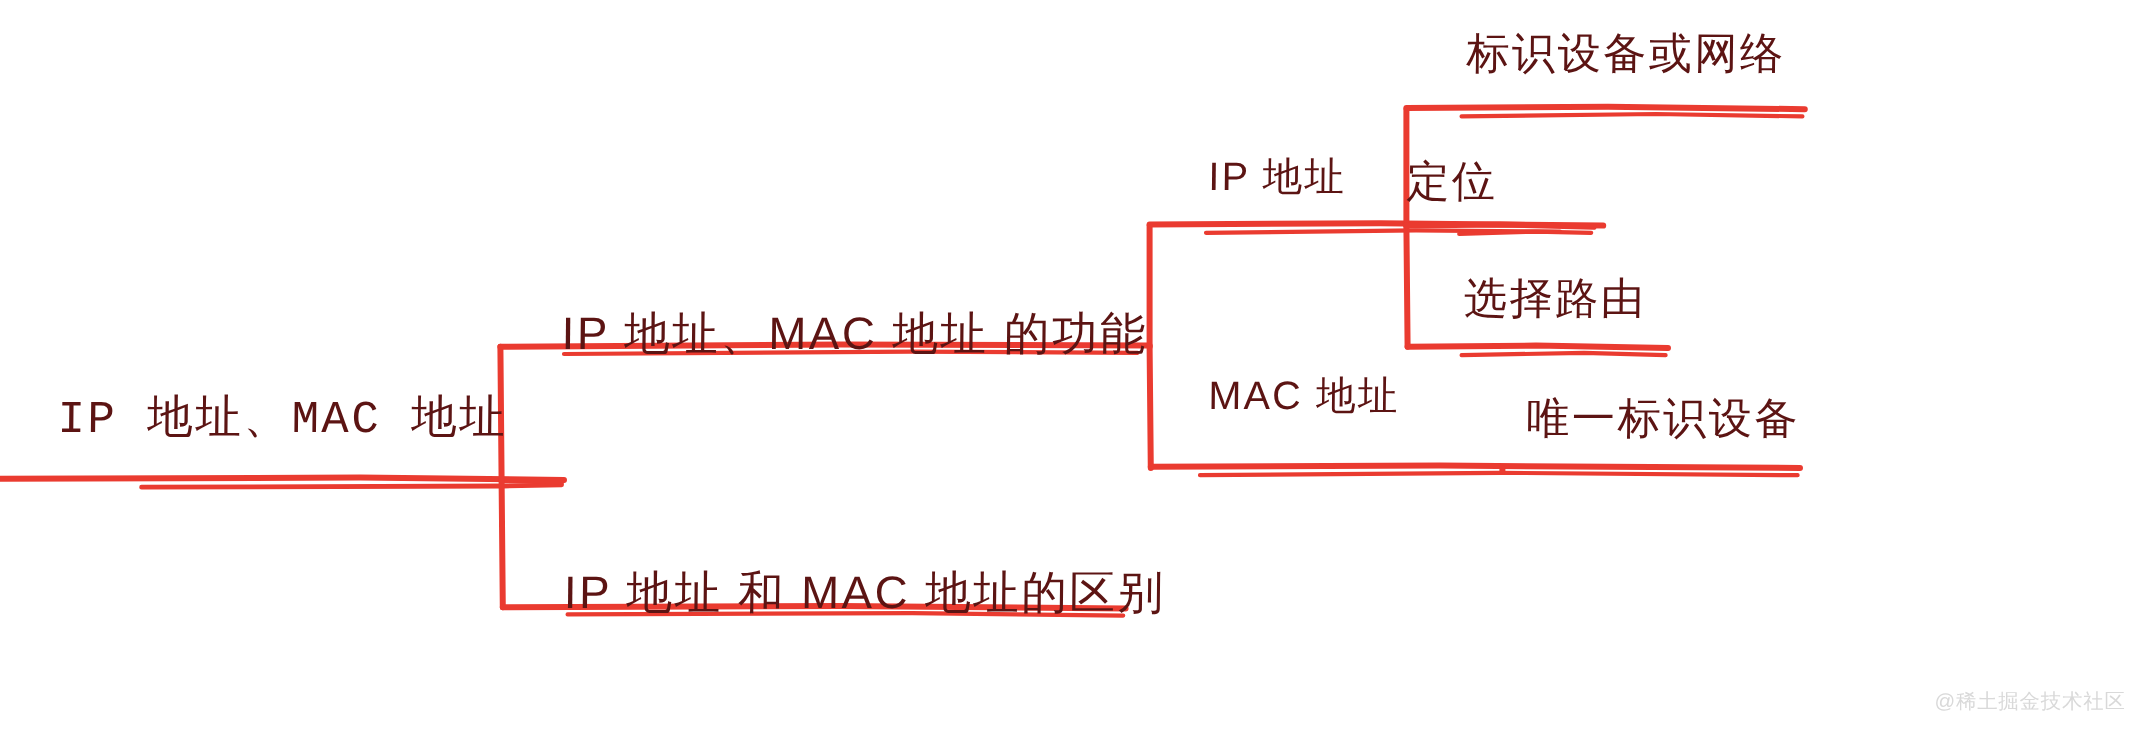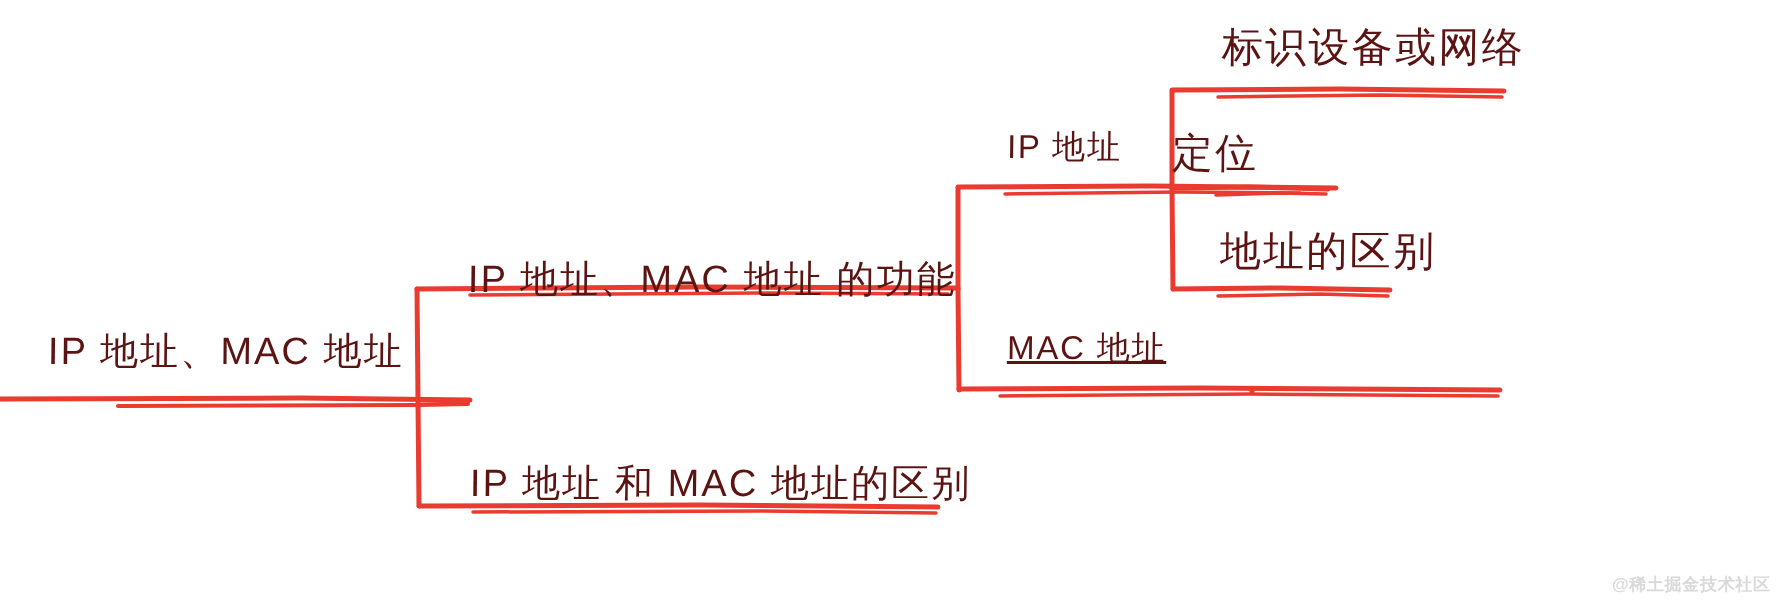--- a/index.html
+++ b/index.html
@@ -35,21 +35,21 @@
     white-space: nowrap;
     letter-spacing: 0.055em;
     font-weight: 500;
     line-height: 1;
     transform: skewX(-0.6deg);
   }
 
   .lvl-root  { font-size: 38px; }
   .lvl-two   { font-size: 38px; margin-top: 30px; }
   .lvl-three { font-size: 33px; }
-  .lvl-leaf  { font-size: 41px; }
+  .lvl-leaf  { font-size: 36px; }
 
   #watermark {
     position: absolute;
     color: #d9d9d9;
     font-size: 17px;
     letter-spacing: 0.04em;
     white-space: nowrap;
     user-select: none;
   }
 </style>
@@ -114,32 +114,33 @@
     <g>
       <path d="M 1173,289 L 1280,288 L 1390,290" stroke="#ea3b30" stroke-width="5" fill="none" stroke-linecap="round"></path>
       <path d="M 1218,296 L 1320,294 L 1388,296" stroke="#ea3b30" stroke-width="3.5" fill="none" stroke-linecap="round"></path>
     </g>
 
     <g>
       <path d="M 1252,390 L 1252,392" stroke="#ea3b30" stroke-width="5" fill="none" stroke-linecap="round"></path>
     </g>
   </svg>
 
-  <div class="node-label lvl-root" style="left:48px; top:332px;">IP 地址、MAC 地址</div>
+  <div class="node-label lvl-root" style="left:48px; top:332px;font-family:Liberation Mono, monospace;">IP 地址、MAC 地址</div>
 
   <div class="node-label lvl-two" style="left:468px; top:230px;">IP 地址、MAC 地址 的功能</div>
 
-  <div class="node-label lvl-two" style="left:470px; top:434px;">IP 地址 和 MAC 地址的区别</div>
+  <div class="node-label lvl-two" style="left:470px; top:446px;">IP 地址 和 MAC 地址的区别</div>
 
   <div class="node-label lvl-three" style="left:1007px; top:130px;">IP 地址</div>
 
-  <div class="node-label lvl-three" style="left:1007px; top:331px;text-decoration:underline;">MAC 地址</div>
+  <div class="node-label lvl-three" style="left:1007px; top:313px;">MAC 地址</div>
 
   <div class="node-label lvl-leaf" style="left:1222px; top:27px;">标识设备或网络</div>
 
   <div class="node-label lvl-leaf" style="left:1172px; top:133px;">定位</div>
 
-  <div class="node-label lvl-leaf" style="left:1220px; top:231px;">地址的区别</div>
+  <div class="node-label lvl-leaf" style="left:1220px; top:231px;">选择路由</div>
 
+  <div class="node-label lvl-leaf" style="left:1272px; top:331px;">唯一标识设备</div>
 
-  <div id="watermark" style="left:1612px; top:573px;font-weight:bold;">@稀土掘金技术社区</div>
+  <div id="watermark" style="left:1612px; top:573px;">@稀土掘金技术社区</div>
 
 </div>
 
 </body></html>

